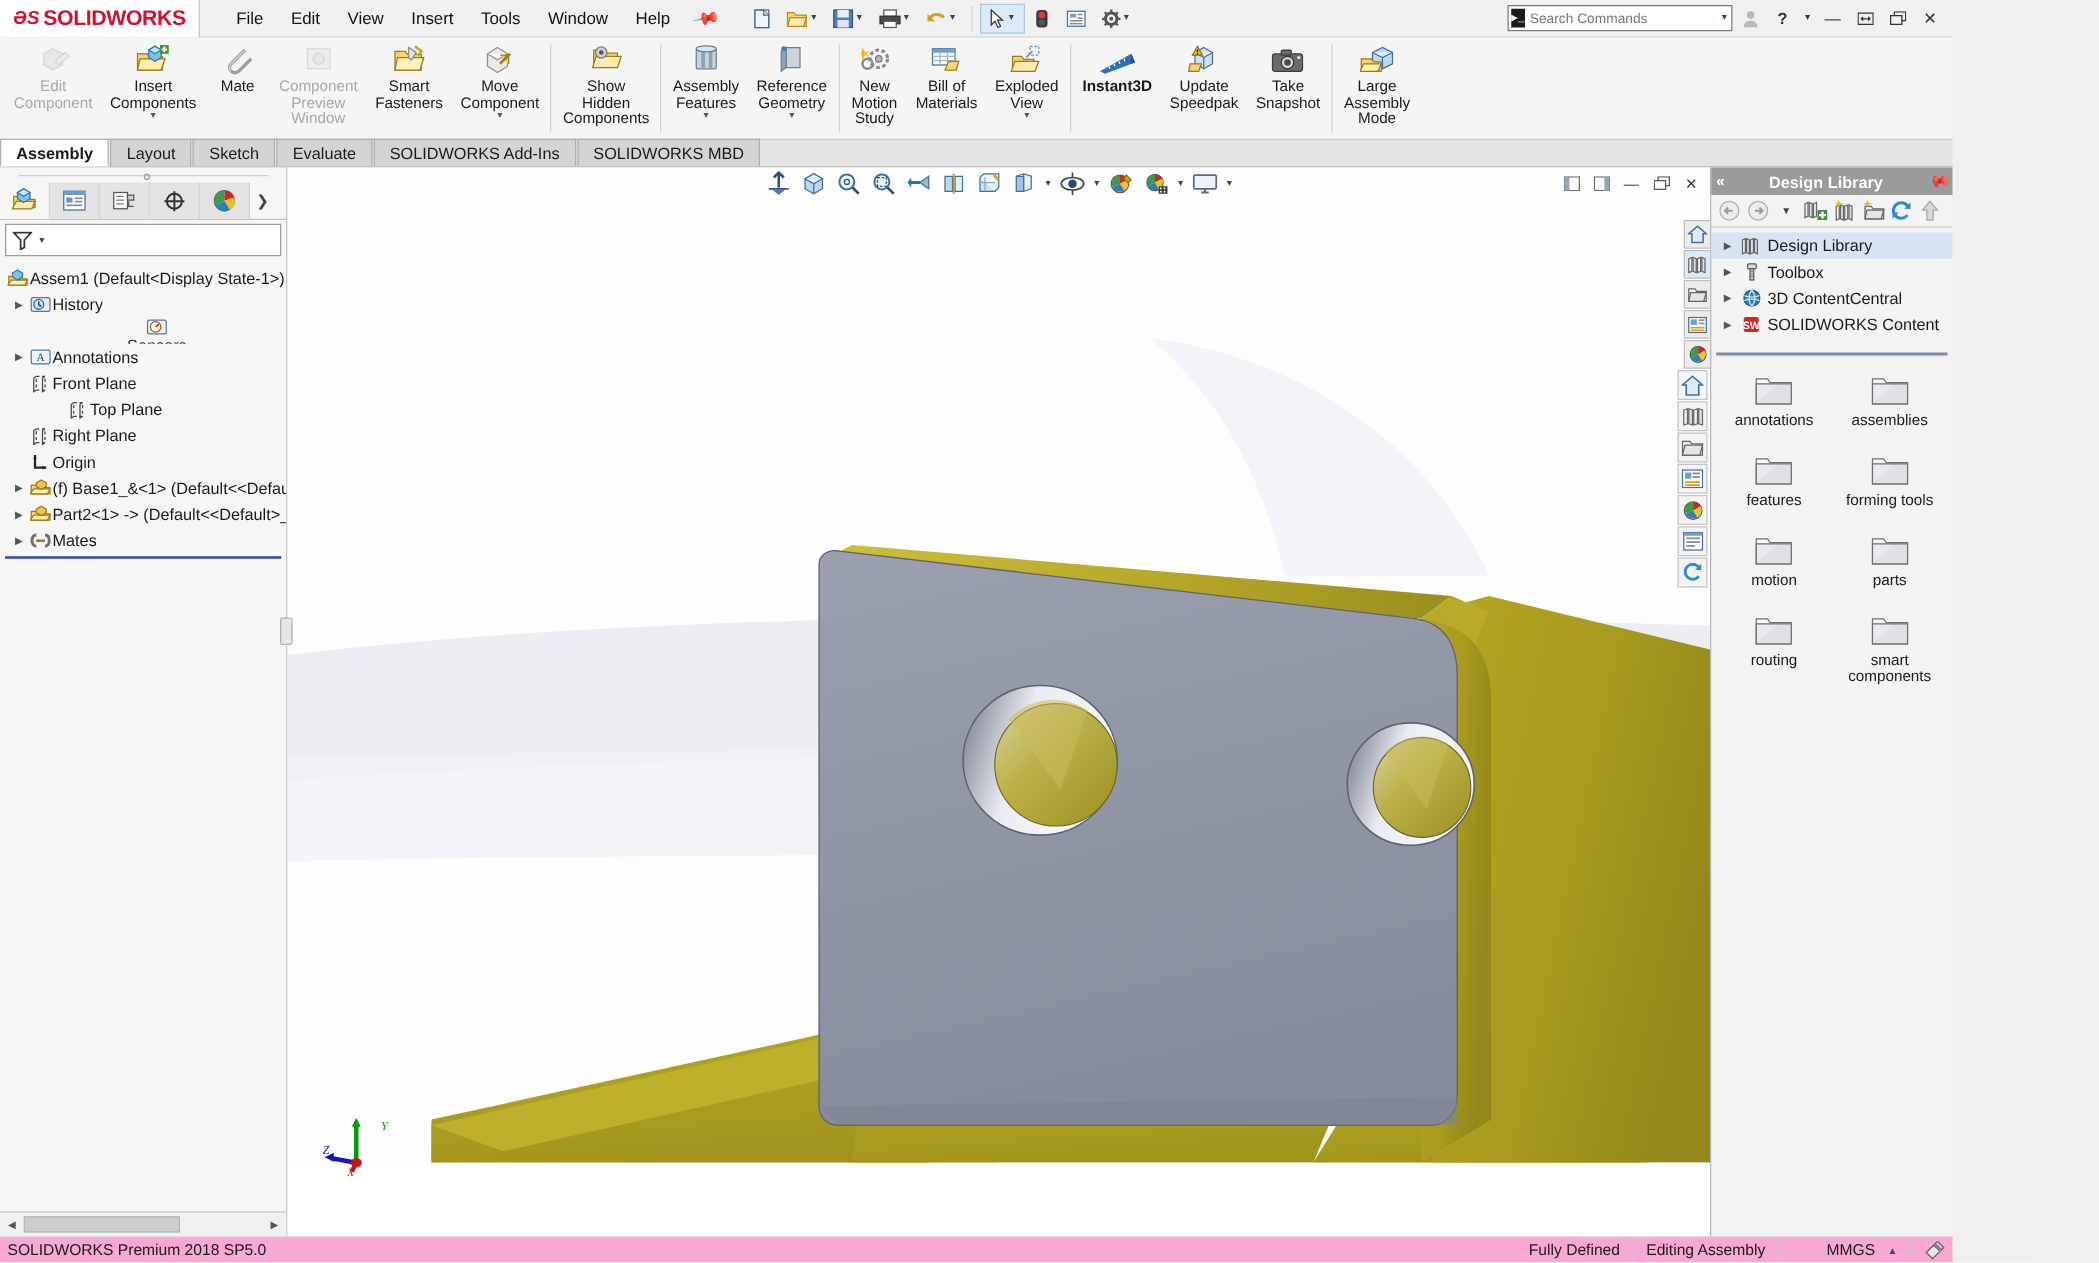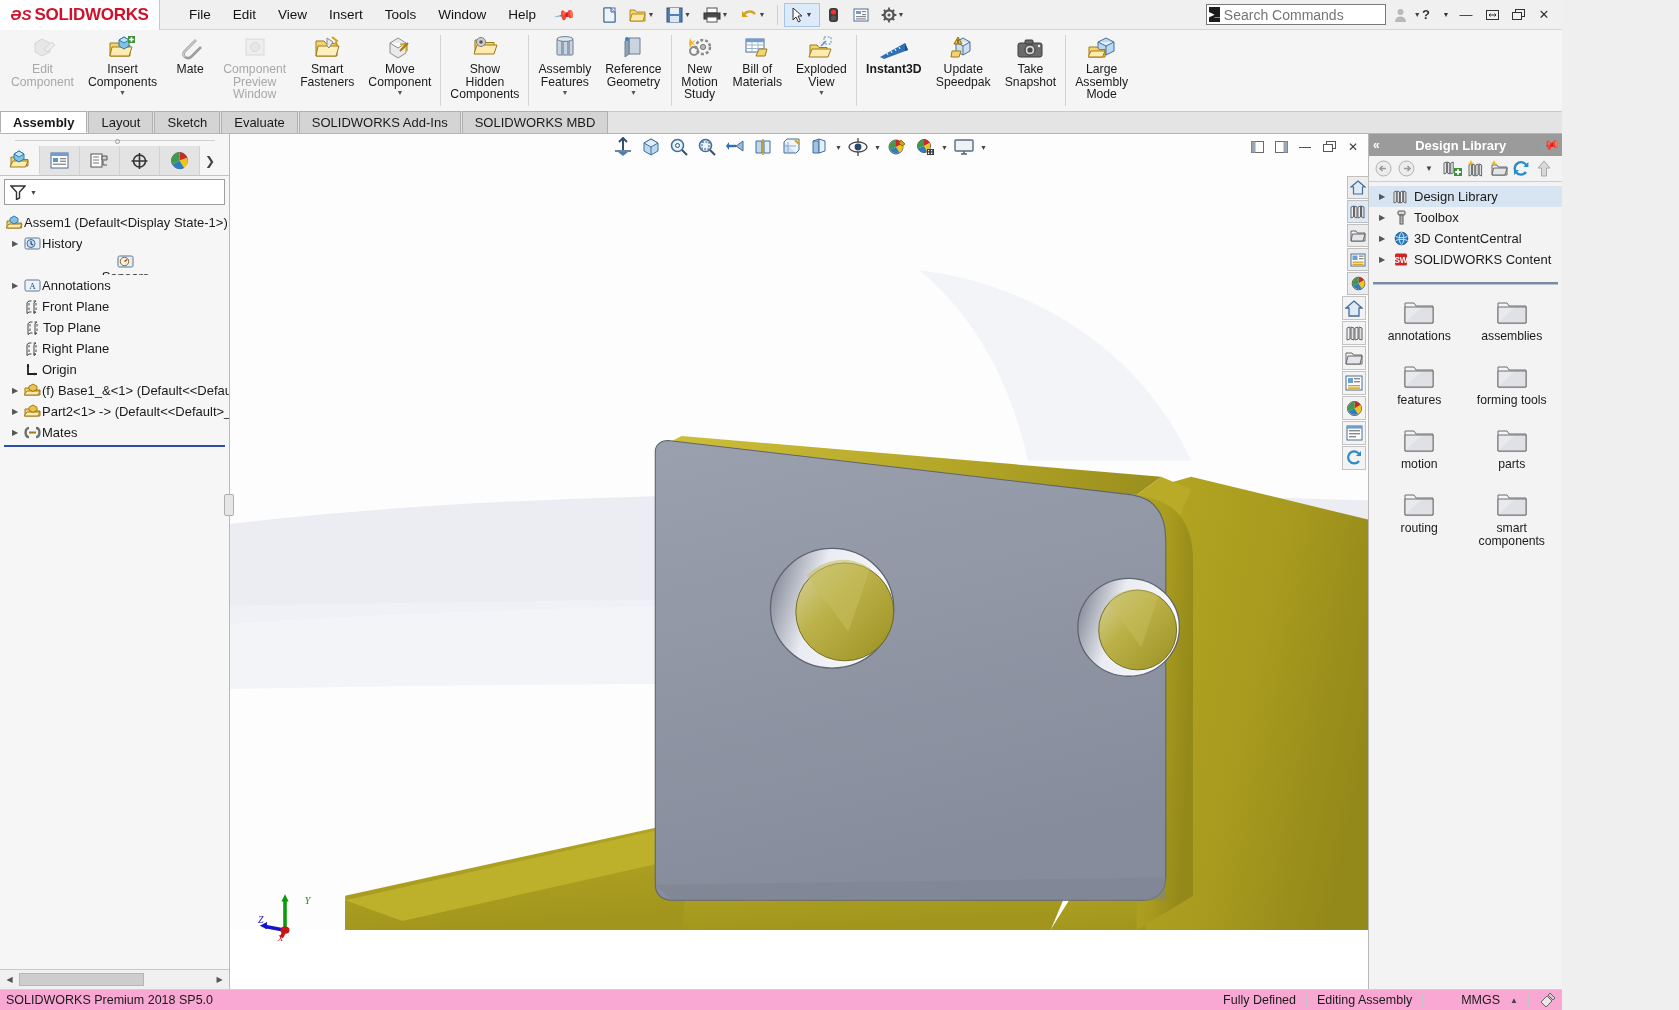--- a/index.html
+++ b/index.html
@@ -38,21 +38,21 @@
   .doc-title { position:absolute; left:0; right:0; text-align:center; font-size:13.5px; pointer-events:none;}
 
   .tb-right { margin-left:auto; display:flex; align-items:center; padding-right:6px; gap:2px; }
   .searchbox {
     width:180px; height:21px; background:#fff; border:1px solid #7a7a7a;
     display:flex; align-items:center; padding:0 2px; gap:4px;
   }
   .search-ico { width:15px; height:15px; background:#1b1b1b; color:#fff; font-size:9px;
      display:flex; align-items:center; justify-content:center; font-family:"Liberation Mono", monospace;}
   .searchbox input {
-    border:none; outline:none; flex:1; font-size:14px; color:#555;
+    border:none; outline:none; flex:1; font-size:11px; color:#555;
     font-family:"Liberation Sans", sans-serif; background:transparent;
   }
   .win-btn { width:24px; height:22px; display:flex; align-items:center; justify-content:center;
      font-size:13px; color:#333; }
 
   
   .ribbon {
     height:82px; background:#f5f5f5; display:flex; align-items:stretch;
     border-bottom:1px solid #c9c9c9; flex:none; padding-left:4px;
   }
@@ -644,21 +644,21 @@
         <div class="tnode" style="padding-left:22px;">
           <span class="tico">
             <svg width="15" height="15" viewBox="0 0 15 15">
                 <path d="M4 2h7v11H4z" fill="none" stroke="#444" stroke-dasharray="2.5 2"></path>
                 <path d="M4 2l-2 1.6v11L4 13" fill="none" stroke="#444"></path>
                 <path d="M11 2l-2 1.6v11L11 13" fill="none" stroke="#444"></path>
               </svg>
           </span>
           <span class="tlabel">Front Plane</span>
         </div>
-        <div class="tnode" style="padding-left:23px;">
+        <div class="tnode" style="padding-left:23px;margin-left:29px;">
           <span class="tico">
             <svg width="15" height="15" viewBox="0 0 15 15">
                 <path d="M4 2h7v11H4z" fill="none" stroke="#444" stroke-dasharray="2.5 2"></path>
                 <path d="M4 2l-2 1.6v11L4 13" fill="none" stroke="#444"></path>
                 <path d="M11 2l-2 1.6v11L11 13" fill="none" stroke="#444"></path>
               </svg>
           </span>
           <span class="tlabel">Top Plane</span>
         </div>
         <div class="tnode" style="padding-left:22px;">

